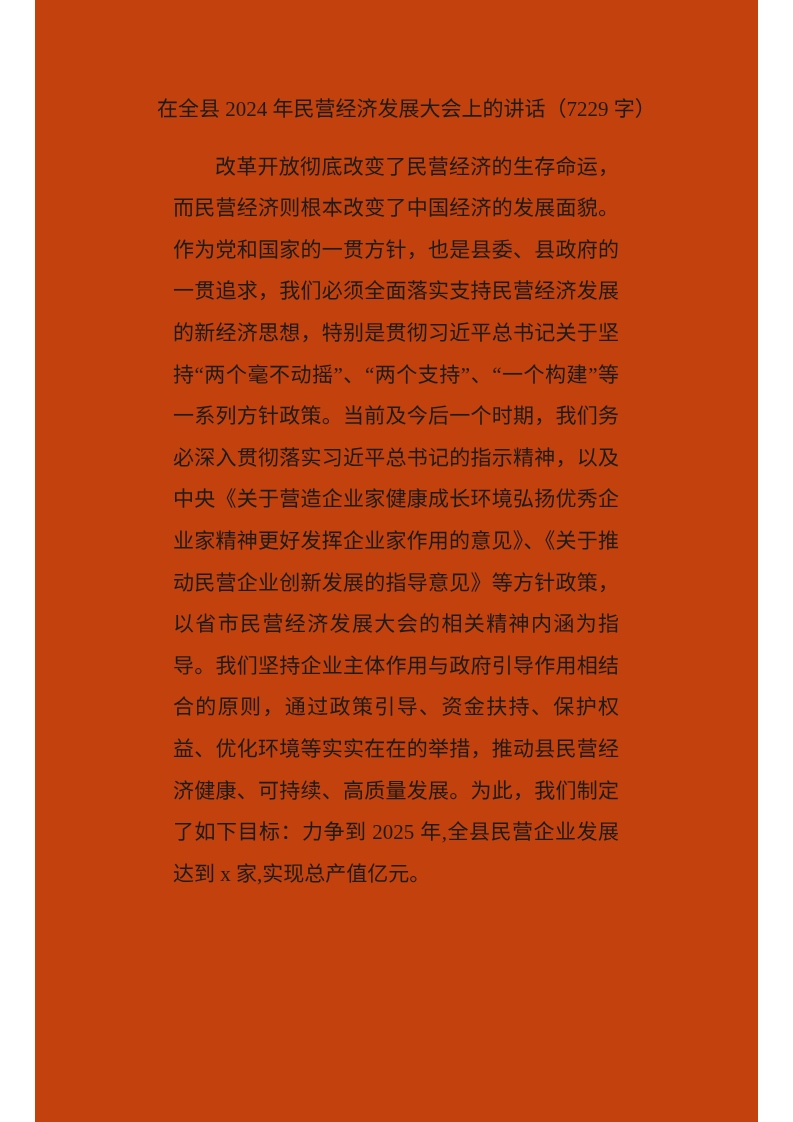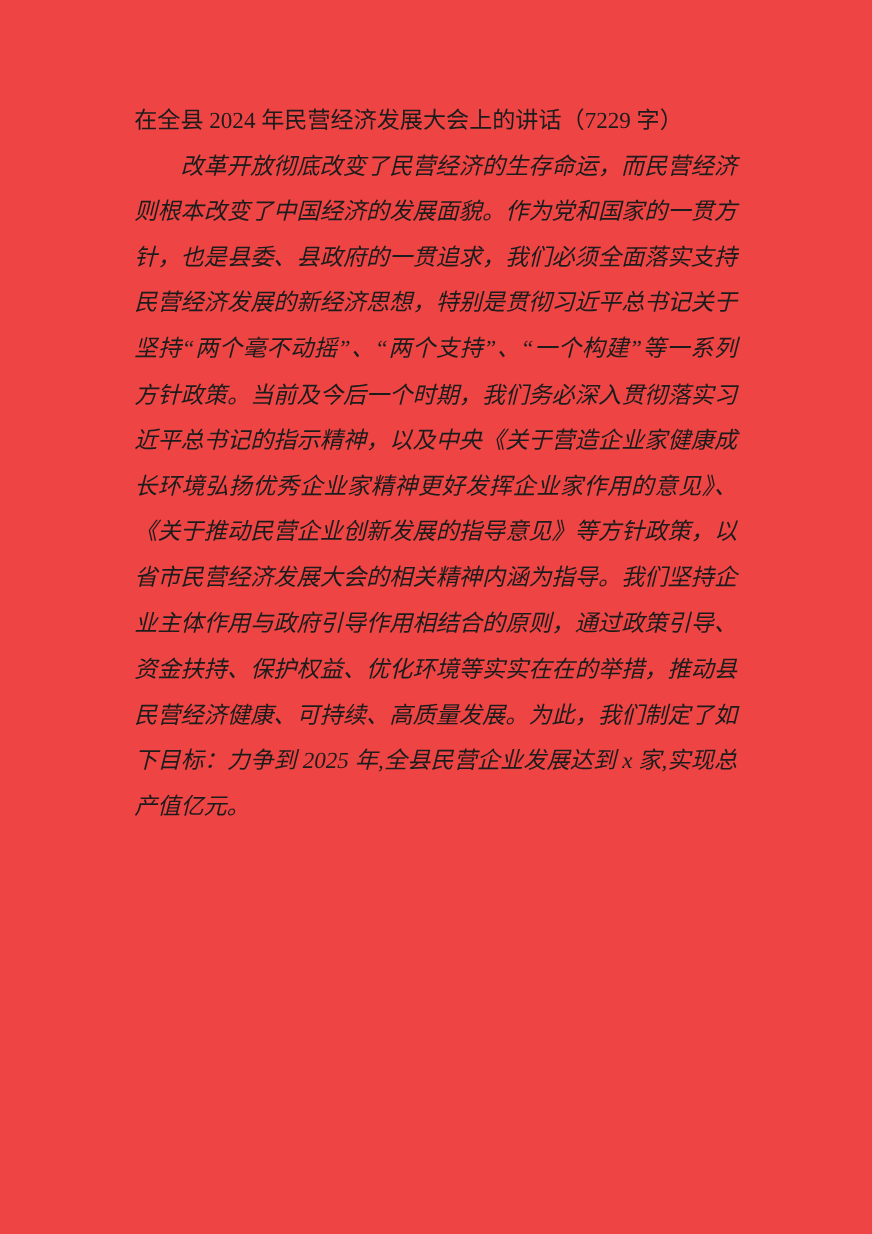--- a/index.html
+++ b/index.html
@@ -2,49 +2,48 @@
 <html lang="zh-CN"><head>
 <meta charset="utf-8">
 <style>
   html, body {
     margin: 0;
     padding: 0;
     background: #ffffff;
   }
   .page {
     position: relative;
-    width: 793px;
+    width: 723px;
     height: 1122px;
     margin: 0 auto;
-    background: #ef4444;
+    background: #c2410c;
     overflow: hidden;
     box-sizing: border-box;
     padding: 89px 123px 0 122px;
     font-family: "Liberation Serif", "DejaVu Serif", serif;
     font-size: 21px;
     line-height: 41.6px;
     color: #1c1c1c;
     font-weight: 400;
   }
   .doc-title {
     text-align: left;
     text-indent: 0;
     margin: 0;
     font-size: 21px;
     font-weight: 400;
     white-space: nowrap;
   }
   .para {
-    margin: 0;
+    margin: 16px;
     text-indent: 2em;
     text-align: justify;
     text-justify: inter-ideograph;
     word-break: break-all;
     overflow-wrap: break-word;
-    font-style: italic;
   }
 </style>
 </head>
 <body>
 
 <div class="page">
   <h1 class="doc-title">在全县 2024 年民营经济发展大会上的讲话（7229 字）</h1>
   <p class="para">改革开放彻底改变了民营经济的生存命运，而民营经济则根本改变了中国经济的发展面貌。作为党和国家的一贯方针，也是县委、县政府的一贯追求，我们必须全面落实支持民营经济发展的新经济思想，特别是贯彻习近平总书记关于坚持“两个毫不动摇”、“两个支持”、“一个构建”等一系列方针政策。当前及今后一个时期，我们务必深入贯彻落实习近平总书记的指示精神，以及中央《关于营造企业家健康成长环境弘扬优秀企业家精神更好发挥企业家作用的意见》、《关于推动民营企业创新发展的指导意见》等方针政策，以省市民营经济发展大会的相关精神内涵为指导。我们坚持企业主体作用与政府引导作用相结合的原则，通过政策引导、资金扶持、保护权益、优化环境等实实在在的举措，推动县民营经济健康、可持续、高质量发展。为此，我们制定了如下目标：力争到 2025 年,全县民营企业发展达到 x 家,实现总产值亿元。</p>
 </div>
 

